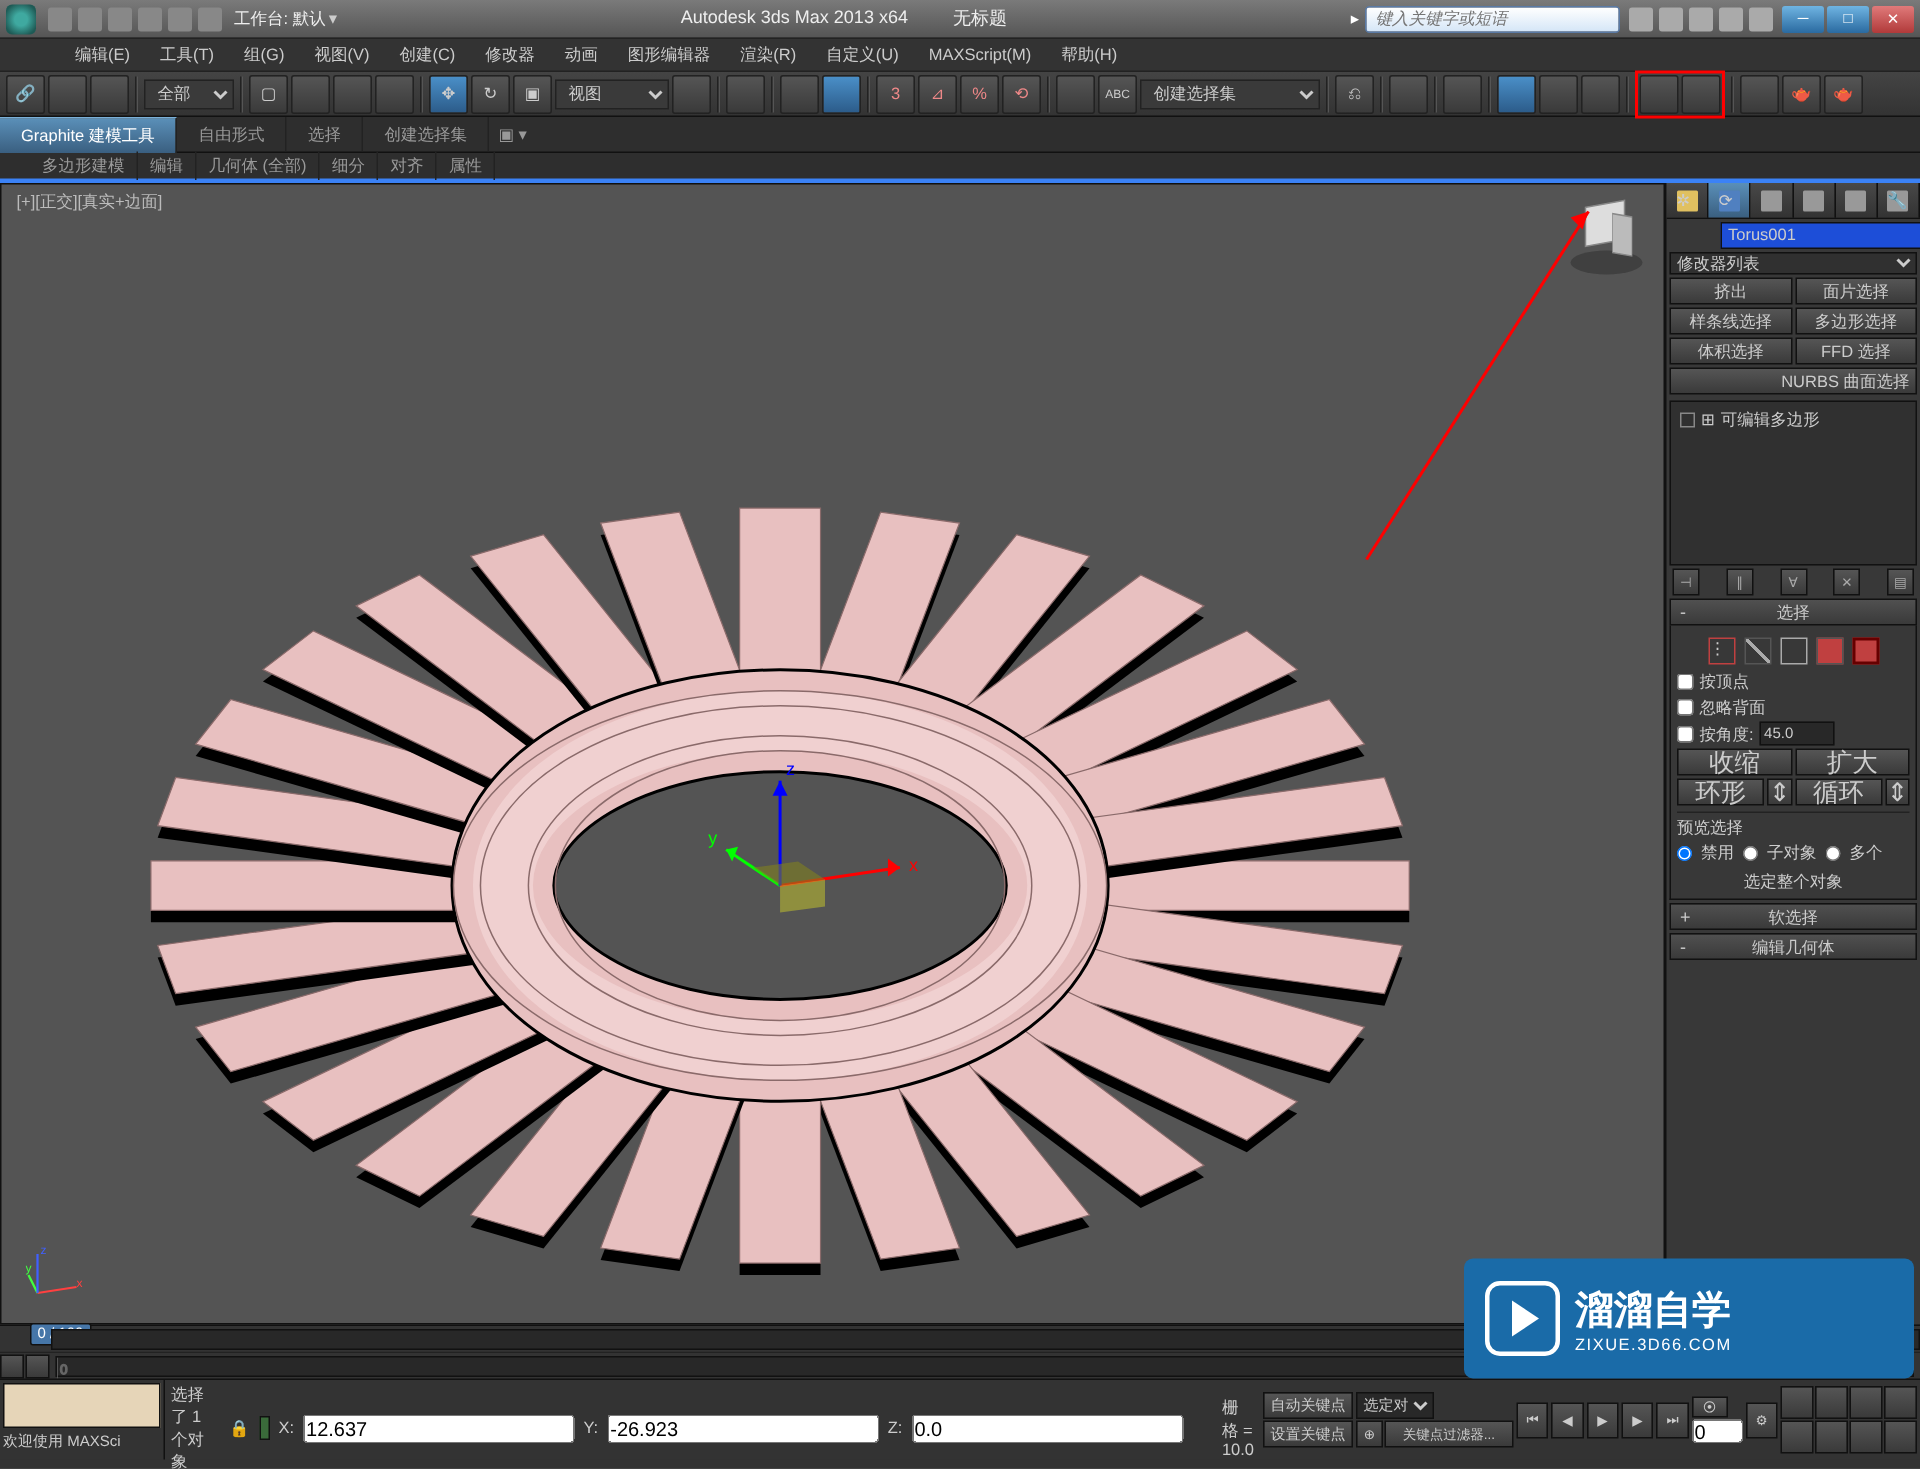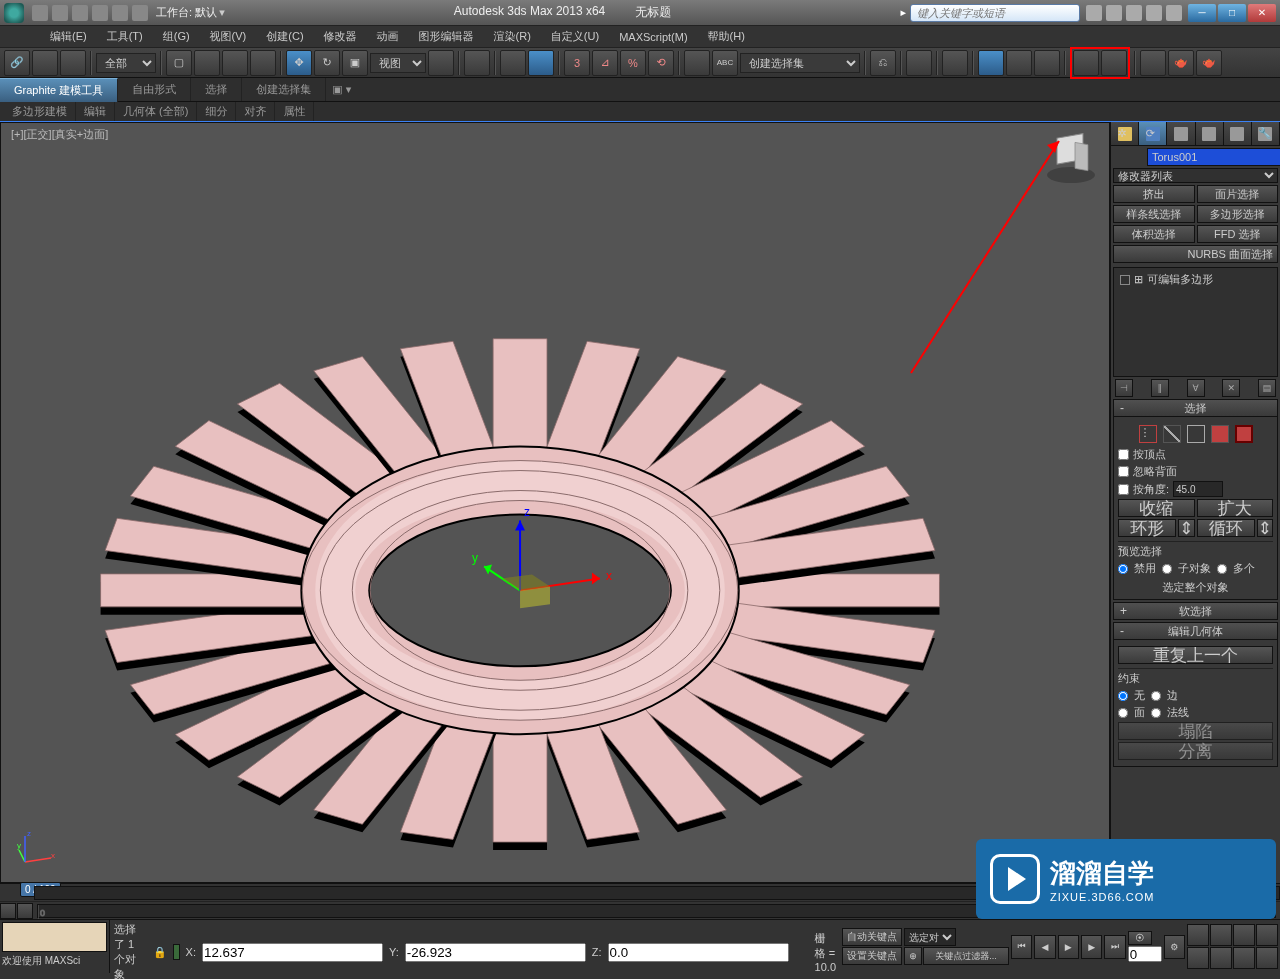--- a/index.html
+++ b/index.html
@@ -30,21 +30,21 @@
   .toolbar .btn.blue { background: linear-gradient(to bottom,#4a8fc8,#2c5c8a); }
   .toolbar .dd { height: 20px; background: #3a3a3a; border: 1px solid #222; font-size: 11px; padding: 0 4px; color: #ccc; }
   .toolbar .highlight-box { border: 2px solid red; padding: 1px; display:flex; gap:2px; position:relative;}
   
   
   .ribbon { height: 24px; background: #2e2e2e; display: flex; align-items: center; border-bottom: 1px solid #111; }
   .ribbon .tab { padding: 4px 14px; font-size: 11px; color: #999; border-right: 1px solid #222; }
   .ribbon .tab.active { background: linear-gradient(to bottom,#5a8fb8,#3a5f80); color: #fff; border-top: 1px solid #7ab0d8;}
   .ribbon .dd-arrow { padding: 4px 6px; color:#999;}
   
-  .subribbon { height: 20px; background: #2e2e2e; display: flex; align-items: center; border-bottom: 1px solid #3b82f6; padding-left: 4px; }
+  .subribbon { height: 20px; background: #2e2e2e; display: flex; align-items: center; border-bottom: 3px solid #3b82f6; padding-left: 20px; }
   .subribbon .item { padding: 2px 8px; font-size: 11px; color: #999; border-right: 1px solid #222; }
   
   
   .main { display: flex; height: 761px; }
   
   
   .viewport-wrap { flex: 1; position: relative; background: #545454; border: 1px solid #111; }
   .vp-label { position: absolute; top: 4px; left: 10px; color: #bbb; font-size: 11px; }
   .viewcube { position: absolute; top: 4px; right: 8px; width: 60px; height: 60px; }
   .viewport-canvas { width: 100%; height: 100%; }
@@ -178,21 +178,21 @@
   <select class="dd" style="width:60px"><option>全部</option></select>
   <div class="sep"></div>
   <div class="btn">▢</div>
   <div class="btn"></div>
   <div class="btn"></div>
   <div class="btn"></div>
   <div class="sep"></div>
   <div class="btn blue">✥</div>
   <div class="btn">↻</div>
   <div class="btn">▣</div>
-  <select class="dd" style="width:56px"><option>视图</option></select>
+  <select class="dd" style="width:76px"><option>视图</option></select>
   <div class="btn"></div>
   <div class="sep"></div>
   <div class="btn"></div>
   <div class="sep"></div>
   <div class="btn"></div>
   <div class="btn blue"></div>
   <div class="sep"></div>
   <div class="btn" style="color:#e88">3</div>
   <div class="btn" style="color:#e88">⊿</div>
   <div class="btn" style="color:#e88">%</div>
@@ -456,44 +456,20 @@
       
       <div class="rollout-hdr">
           <span class="pm">+</span>
           <span>软选择</span>
         </div>
       
       <div class="rollout-hdr">
           <span class="pm">-</span>
           <span>编辑几何体</span>
         </div>
-      <div class="rollout-body">
-        <div class="btn-row single">
-            <div class="b">重复上一个</div>
-          </div>
-        <div style="border-top:1px solid #222; margin:4px 0 2px; padding-top:2px;"><span>约束</span></div>
-        <div class="radio-row">
-          <input type="radio" checked="" style="">
-            <span>无</span>
-          <input type="radio" style="">
-            <span>边</span>
-        </div>
-        <div class="radio-row">
-          <input type="radio" style="">
-            <span>面</span>
-          <input type="radio" style="">
-            <span>法线</span>
-        </div>
-        <div class="btn-row">
-          <div class="b" style="opacity:0.6">塌陷</div>
-        </div>
-        <div class="btn-row">
-          <div class="b" style="opacity:0.6">分离</div>
-        </div>
-      </div>
     </div>
   </div>
 </div>
 
 <div class="timeline">
   <div class="marker">0 / 100</div>
   <div class="track"></div>
 </div>
 <div class="timeslider">
   <div class="btns">

